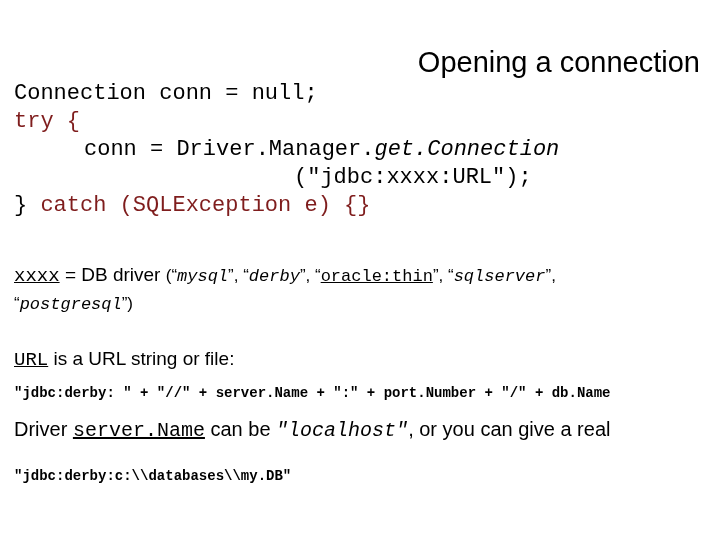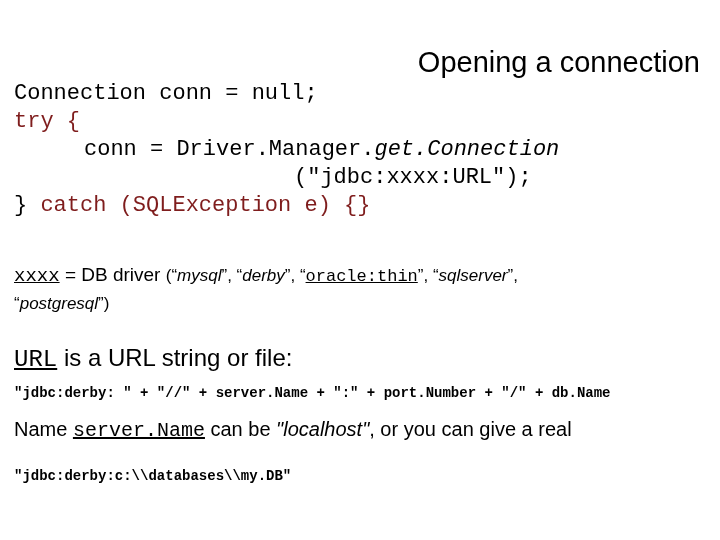--- a/index.html
+++ b/index.html
@@ -67,29 +67,29 @@
     line-height: 26px;
     color: #000000;
     margin: 0 0 4px 0;
   }
   .p-driver { margin-top: 0px; }
   .mono {
     font-family: "Liberation Mono", monospace;
     text-decoration: underline;
   }
   .mono-i {
-    font-family: Liberation Sans, sans-serif;
+    font-family: Liberation Mono, monospace;
     font-style: italic;
   }
   .small {
     font-size: 17px;
   }
   .p-url {
     margin-top: 28px;
-    font-size: 24px;
+    font-size: 19px;
   }
   .p-jdbc {
     margin-top: 10px;
     font-family: "Liberation Mono", monospace;
     font-size: 14px;
     font-weight: bold;
     line-height: 20px;
   }
   .p-where {
     margin-top: 12px;
@@ -119,18 +119,18 @@
   </div>
 
   <div class="body-block">
 
     <p class="para p-driver"><span class="mono">xxxx</span><span> = DB driver </span><span class="small">(“</span><span class="mono-i small">mysql</span><span class="small">”, “</span><span class="mono-i small">derby</span><span class="small">”, “</span><span class="mono small">oracle:thin</span><span class="small">”, “</span><span class="mono-i small">sqlserver</span><span class="small">”,</span><br><span class="small">“</span><span class="mono-i small">postgresql</span><span class="small">”)</span></p>
 
     <p class="para p-url"><span class="mono">URL</span><span> is a URL string or file:</span></p>
 
     <p class="para p-jdbc">"jdbc:derby: " + "//" + server.Name + ":" + port.Number + "/" + db.Name</p>
 
-    <p class="para p-where"><span>Name </span><span class="mono">server.Name</span><span> can be </span><span class="mono-i">"localhost"</span><span>, or you can give a real</span><br></p>
+    <p class="para p-where"><span>Driver </span><span class="mono">server.Name</span><span> can be </span><span class="mono-i">"localhost"</span><span>, or you can give a real</span><br></p>
 
     <p class="para p-last">"jdbc:derby:c:\\databases\\my.DB"</p>
 
   </div>
 </div>
 
 </body></html>

